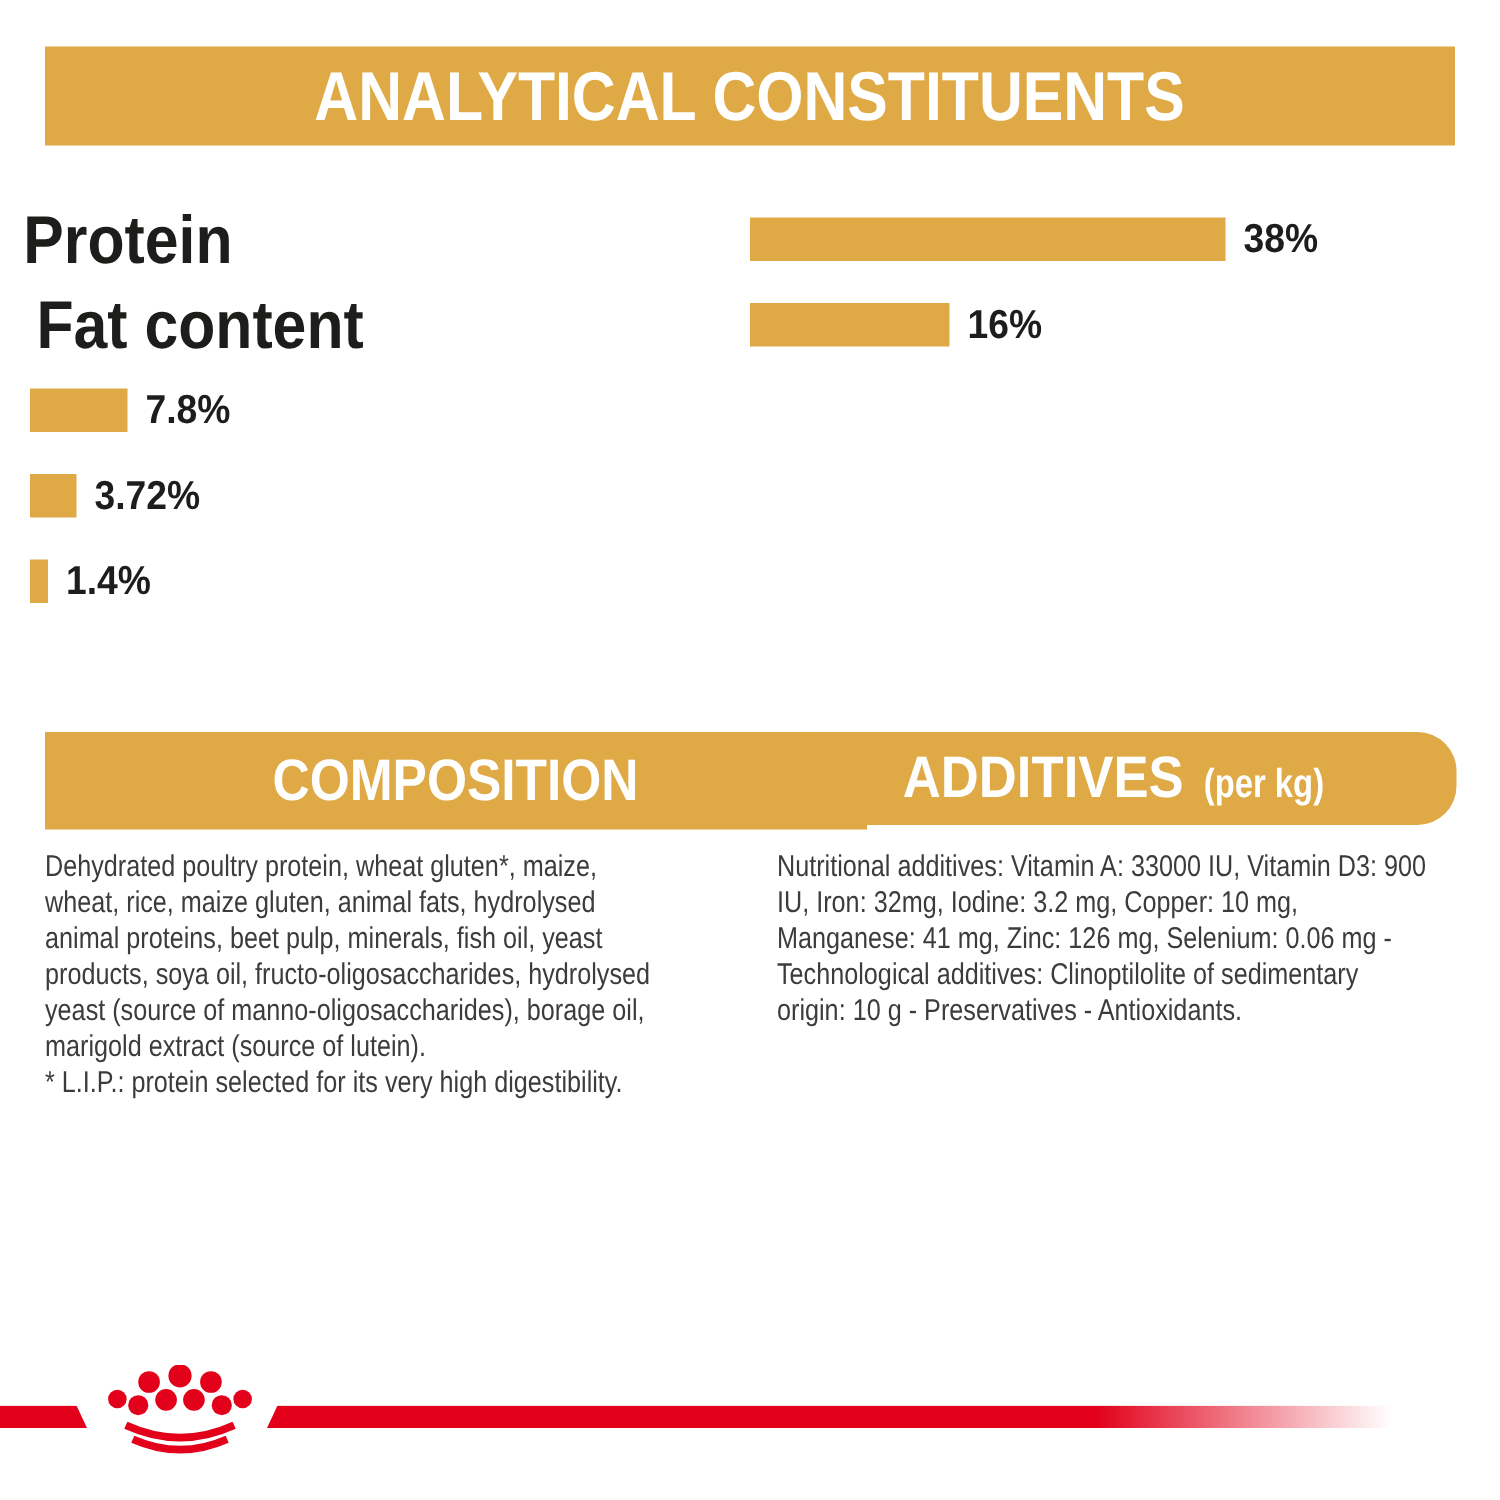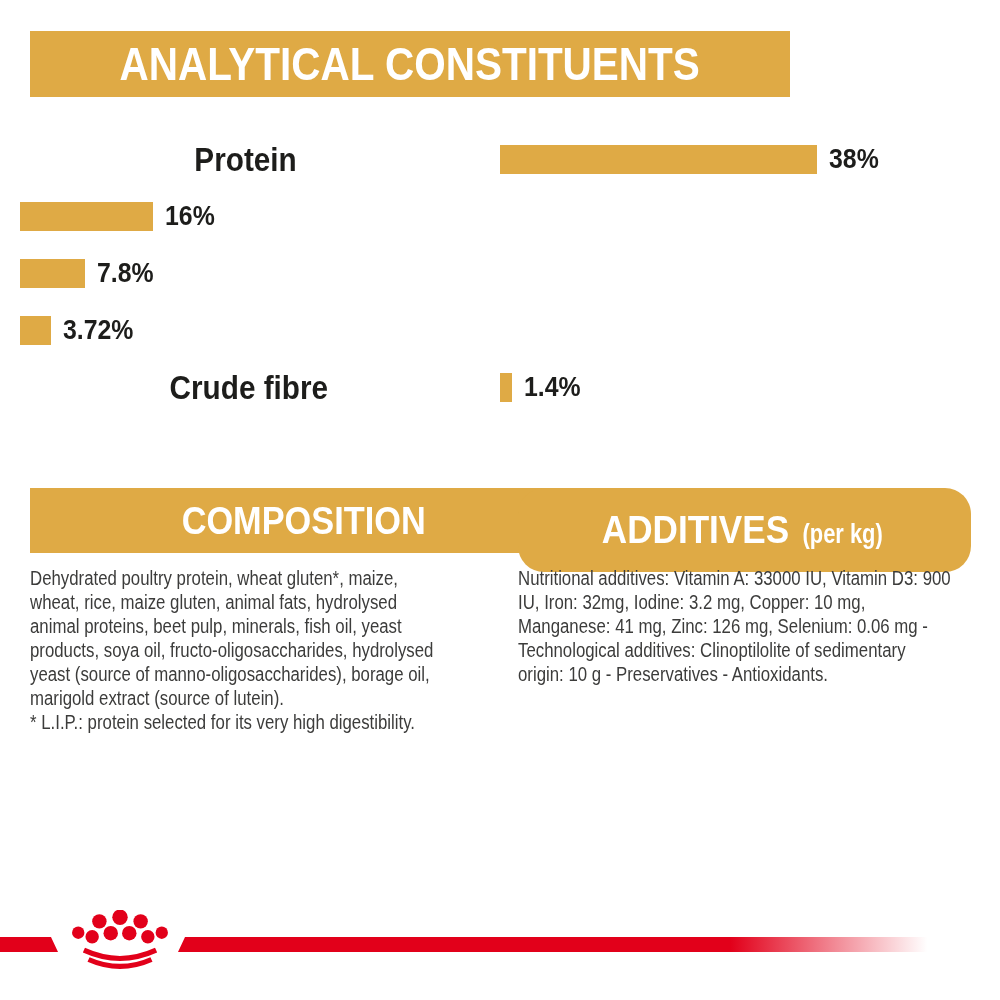--- a/index.html
+++ b/index.html
@@ -12,39 +12,39 @@
   html,body{margin:0;padding:0;}
   body{
     width:1000px;height:1000px;position:relative;overflow:hidden;
     background:#ffffff;
     font-family:"Liberation Sans", sans-serif;
   }
   .banner{
     position:absolute;background:var(--gold);color:#fff;
     display:flex;align-items:center;justify-content:center;
   }
-  #header-banner{left:30px;top:31px;width:760px;height:66px;}
+  #header-banner{left:30px;top:31px;width:940px;height:66px;}
   #composition-banner{left:30px;top:488px;width:548px;height:65px;}
-  #additives-banner{left:518px;top:488px;width:453px;height:84px;border-radius:26px;}
+  #additives-banner{left:518px;top:488px;width:453px;height:62px;border-radius:26px;}
   .banner-title{
     font-weight:700;font-size:46px;letter-spacing:0px;white-space:nowrap;
     display:inline-block;transform:scaleX(.88);transform-origin:center center;
   }
   .section-title{font-size:39px;}
   .banner-suffix{
     font-weight:700;font-size:27px;margin-left:10px;white-space:nowrap;
     display:inline-block;transform:scaleX(.9);
   }
   .banner-inner{display:flex;align-items:baseline;transform:scaleX(.9);transform-origin:center center;}
   .banner-inner .banner-title{transform:none;}
 
   #constituents-chart{position:absolute;left:0;top:131px;width:1000px;}
   .chart-row{display:flex;align-items:center;height:57px;}
   .cat-label{
-    width:480px;text-align:center;font-weight:700;font-size:33px;color:var(--label);
+    width:480px;text-align:left;font-weight:700;font-size:45px;color:var(--label);
     white-space:nowrap;
   }
   .cat-label .condense{display:inline-block;transform:scaleX(.9);transform-origin:right center;}
   .bar{height:29px;margin-left:20px;flex:0 0 auto;}
   .pct{
     margin-left:12px;font-weight:700;font-size:27px;color:var(--label);white-space:nowrap;
   }
   .pct .condense{display:inline-block;transform:scaleX(.92);transform-origin:left center;}
 
   .para{
@@ -74,33 +74,33 @@
   <span class="banner-title">ANALYTICAL CONSTITUENTS</span>
 </div>
 
 <div id="constituents-chart">
     <div class="chart-row">
       <span class="cat-label"><span class="condense">Protein</span></span>
       <div class="bar" style="width: 316.92px; background: rgb(223, 170, 69);"></div>
       <span class="pct"><span class="condense">38%</span></span>
     </div>
     <div class="chart-row">
+      <span class="cat-label"><span class="condense">Fat content</span></span>
       <div class="bar" style="width: 133.44px; background: rgb(223, 170, 69);"></div>
       <span class="pct"><span class="condense">16%</span></span>
     </div>
     <div class="chart-row">
       <div class="bar" style="width: 65.052px; background: rgb(223, 170, 69);"></div>
       <span class="pct"><span class="condense">7.8%</span></span>
     </div>
     <div class="chart-row">
       <div class="bar" style="width: 31.0248px; background: rgb(223, 170, 69);"></div>
       <span class="pct"><span class="condense">3.72%</span></span>
     </div>
     <div class="chart-row">
-      <span class="cat-label"><span class="condense">Crude fibre</span></span>
       <div class="bar" style="width: 11.676px; background: rgb(223, 170, 69);"></div>
       <span class="pct"><span class="condense">1.4%</span></span>
     </div>
   </div>
 
 <div class="banner" id="composition-banner">
   <span class="banner-title section-title">COMPOSITION</span>
 </div>
 <div class="para" id="composition-text">Dehydrated poultry protein, wheat gluten*, maize,
 wheat, rice, maize gluten, animal fats, hydrolysed

